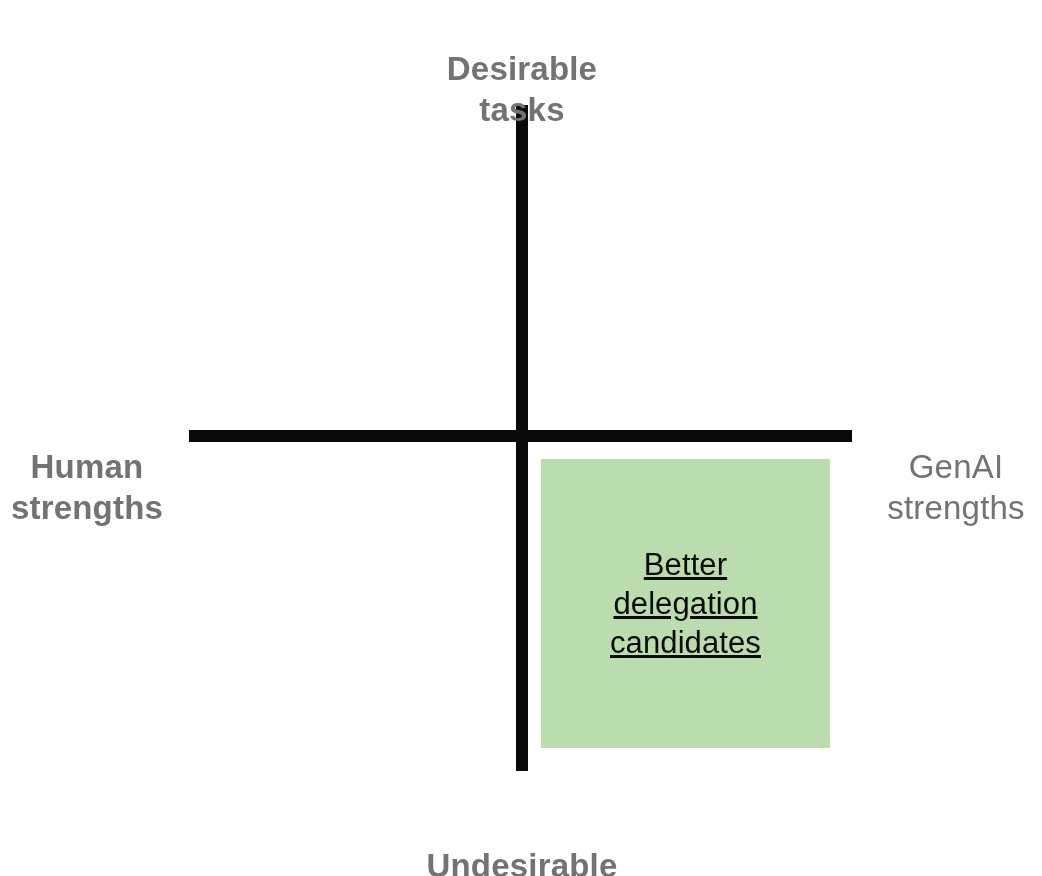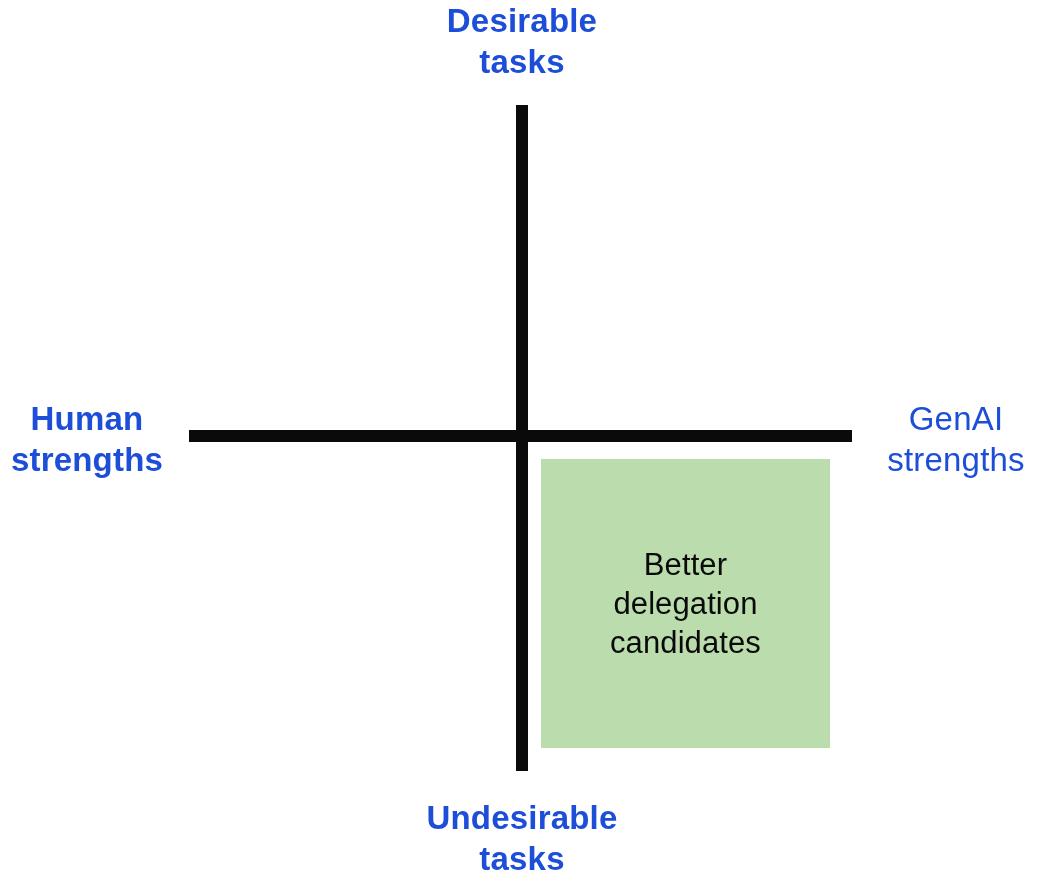--- a/index.html
+++ b/index.html
@@ -55,30 +55,32 @@
     padding: 0 10px;
   }
   #highlight-region-label {
     font-size: 31px;
     line-height: 39px;
     font-weight: 400;
     text-align: center;
     color: #0a0a0a;
     letter-spacing: 0.1px;
     white-space: pre-line;
+    text-decoration: underline;
   }
 
   
   .axis-label {
     position: absolute;
     text-align: center;
-    color: #1d4ed8;
+    color: #737373;
     white-space: pre-line;
     line-height: 41px;
     letter-spacing: 0.2px;
+    margin-top: 48px;
   }
 
   #label-top {
     left: 362px;
     top: 0px;
     width: 320px;
     font-size: 33px;
     font-weight: 700;
   }
   #label-bottom {

